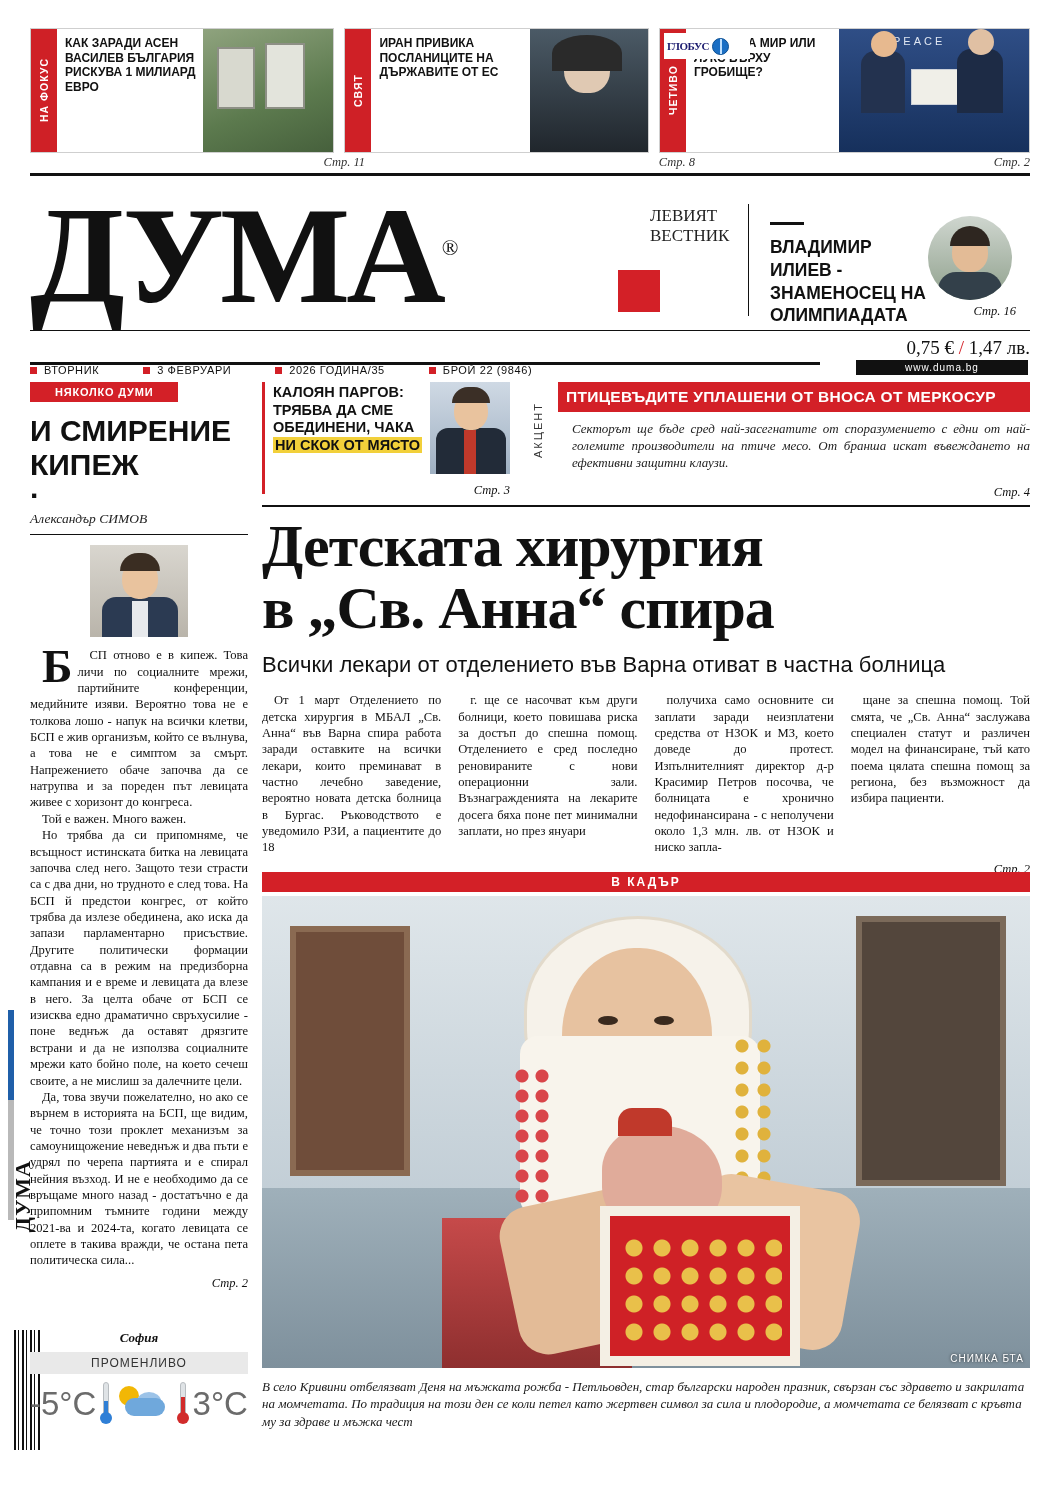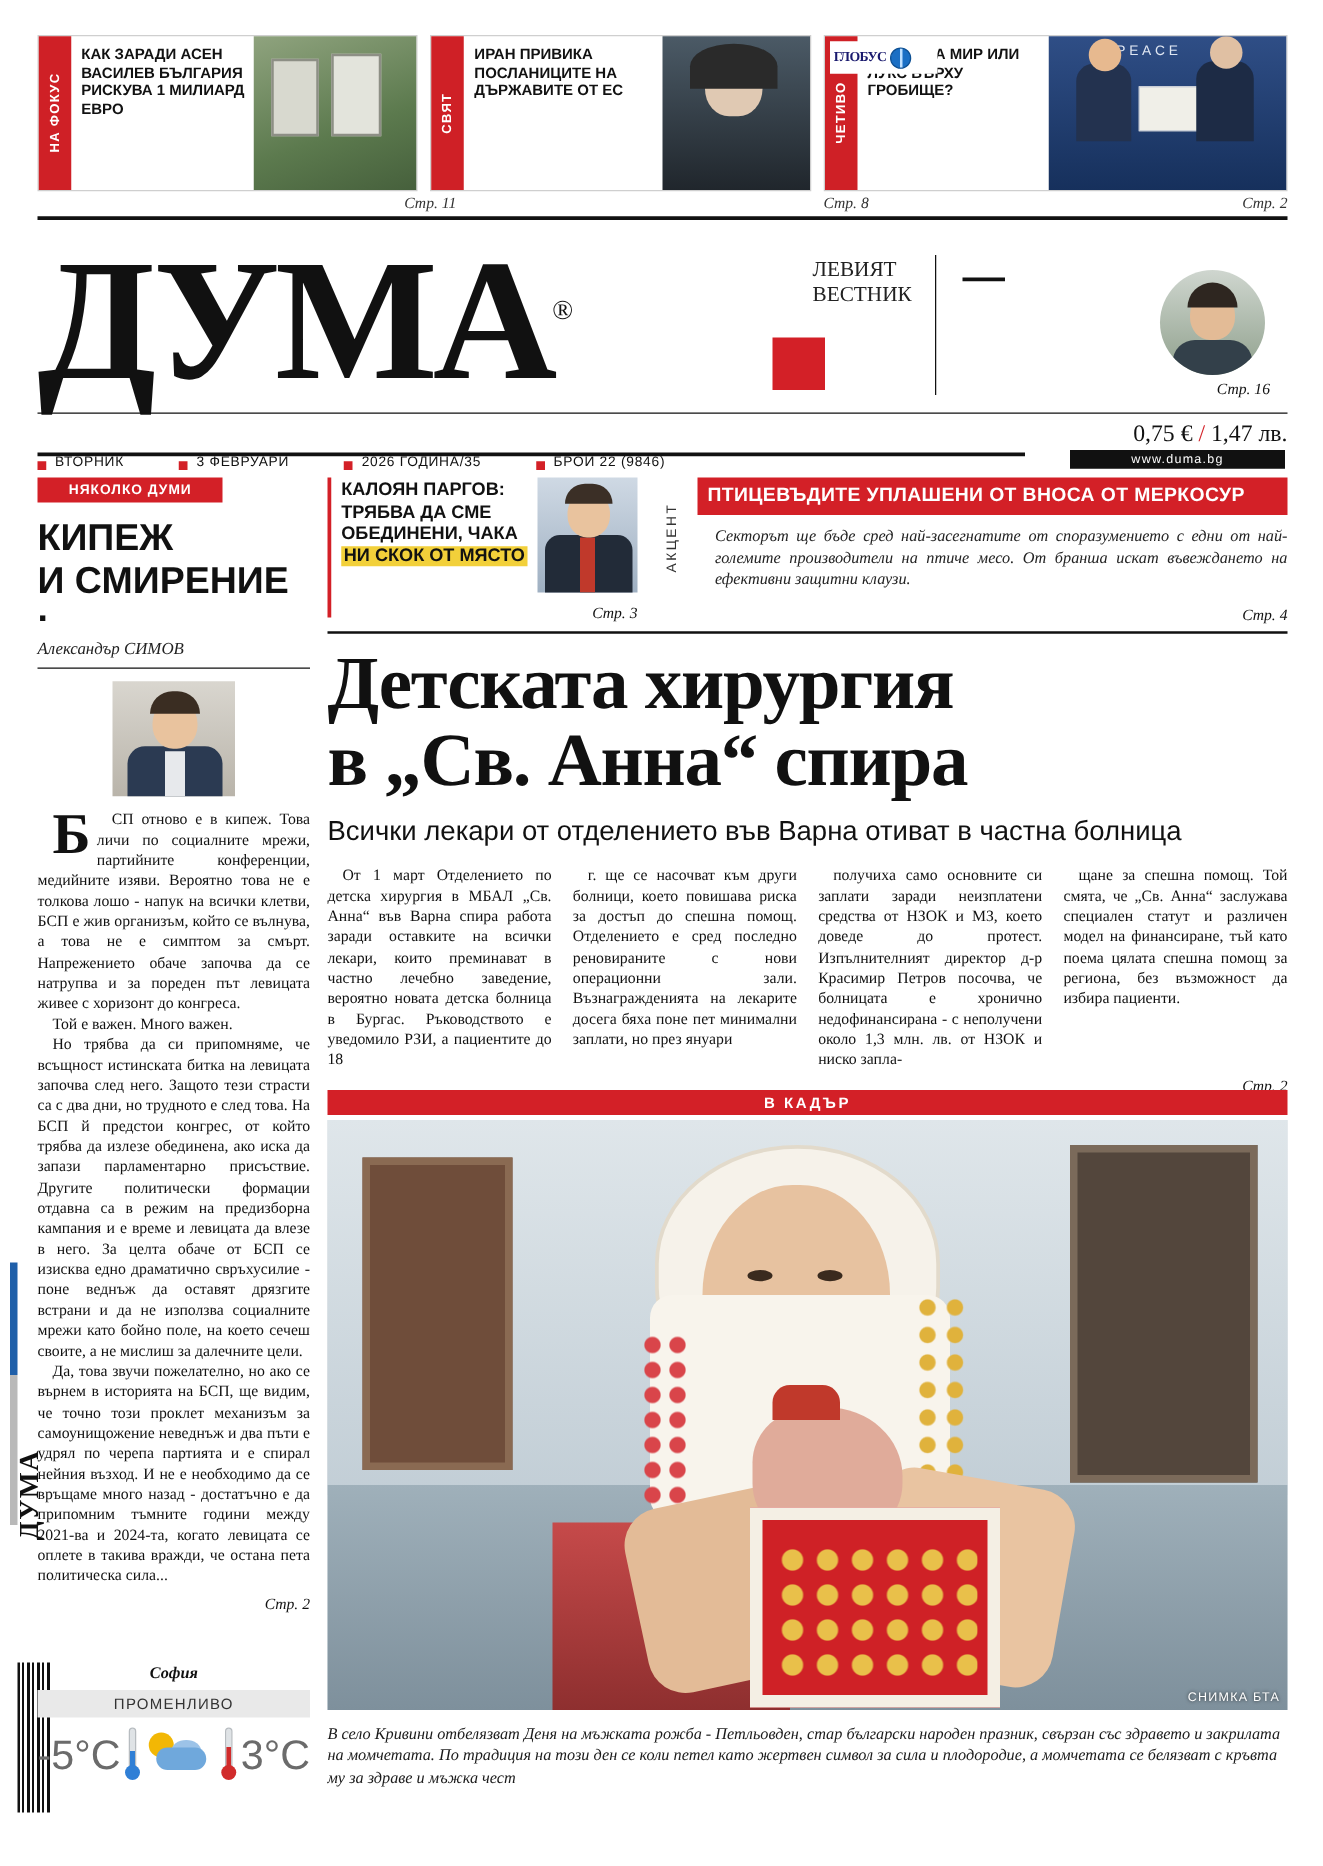--- a/index.html
+++ b/index.html
@@ -110,21 +110,21 @@
 
   .rule-thin{ position:absolute; left:30px; top:330px; width:1000px; height:1px; background:#111;}
 
   
   .dateline{
     position:absolute; left:30px; top:336px; width:1000px; height:24px;
     display:flex; align-items:center;
     font-family:"Liberation Sans", sans-serif; font-size:11px; letter-spacing:0.6px; color:#111;
   }
   .dateline .sq{ width:7px;height:7px;background:#d32027; display:inline-block; margin-right:7px;}
-  .dateline .item{ display:flex; align-items:flex-end; margin-right:44px;margin-top:44px;}
+  .dateline .item{ display:flex; align-items:center; margin-right:44px;margin-top:44px;}
   .dateline .price{
     margin-left:auto; font-family:"Liberation Serif", serif; font-size:19px; letter-spacing:0;
   }
   .dateline .price .red{ color:#d32027;}
   .site-url{
     position:absolute; right:30px; top:360px; width:172px; height:15px; background:#111;
     color:#fff; font-family:"Liberation Sans", sans-serif; font-size:10px;
     display:flex; align-items:center; justify-content:center; letter-spacing:1px;
   }
   .rule-thick2{ position:absolute; left:30px; top:362px; width:790px; height:3px; background:#111;}
@@ -345,20 +345,21 @@
 
   <div class="masthead">
     <div class="logo"><span>ДУМА</span><span class="reg">®</span></div>
     <div class="logo-sq"></div>
     <div class="subtitle">
       <div>ЛЕВИЯТ</div>
       <div>ВЕСТНИК</div>
     </div>
     <div class="vline"></div>
     <div class="top-dash"></div>
+    <div class="promo">ВЛАДИМИР ИЛИЕВ - ЗНАМЕНОСЕЦ НА ОЛИМПИАДАТА</div>
     <div class="promo-photo">
       <div class="body"></div>
       <div class="head"></div>
       <div class="hair"></div>
     </div>
     <div class="promo-page">Стр. 16</div>
   </div>
 
   <div class="rule-thin"></div>
 
@@ -384,22 +385,22 @@
       <span class="red">/</span>
       <span>1,47 лв.</span>
     </span>
   </div>
   <div class="rule-thick2"></div>
   <div class="site-url">www.duma.bg</div>
 
   <div class="col-left">
     <span class="badge-red">НЯКОЛКО ДУМИ</span>
     <div class="op-title">
+      <div>И СМИРЕНИЕ</div>
       <div>КИПЕЖ</div>
-      <div>И СМИРЕНИЕ</div>
       <div class="op-dot">.</div>
     </div>
     <div class="op-author">Александър СИМОВ</div>
     <div class="op-line"></div>
     <div class="op-photo">
       <div class="b"></div>
       <div class="h"></div>
       <div class="hr"></div>
     </div>
     <div class="op-body">

